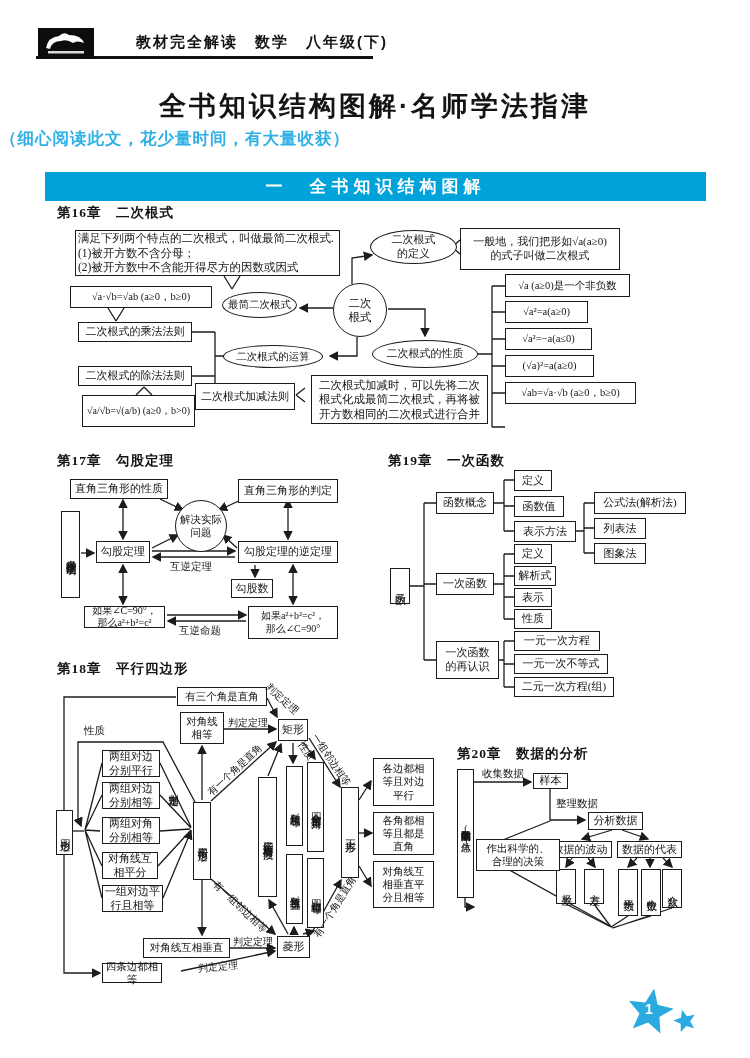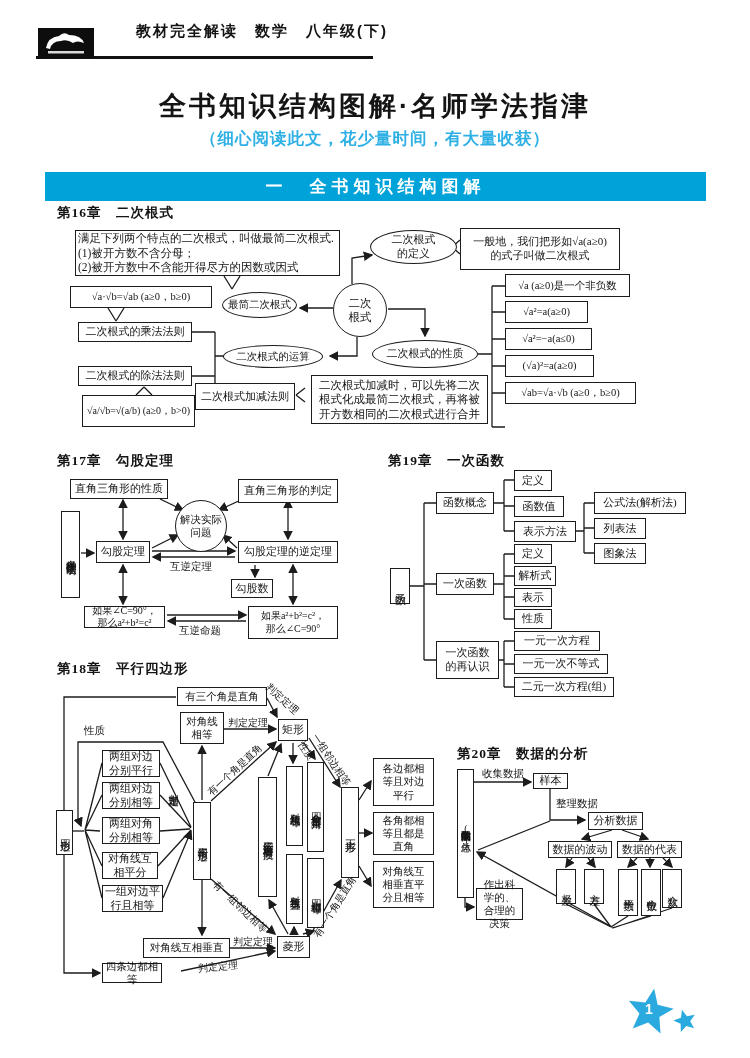--- a/index.html
+++ b/index.html
@@ -13,25 +13,25 @@
   .ell{border-radius:50%;}
   .v{writing-mode:vertical-rl;text-orientation:upright;line-height:1;letter-spacing:1px;}
   .f10{font-size:10px;} .f105{font-size:10.5px;} .f115{font-size:11.5px;}
   .lbl{position:absolute;font-size:10.5px;z-index:3;white-space:nowrap;color:#141414;
        font-family:"Liberation Serif","DejaVu Serif",serif;}
   .lblv{writing-mode:vertical-rl;text-orientation:upright;letter-spacing:1px;}
   .rot{transform-origin:center center;}
   .chap{position:absolute;font-weight:bold;font-size:13.5px;z-index:3;letter-spacing:1px;
         font-family:"Liberation Serif","DejaVu Serif",serif;}
   .hdr-logo{position:absolute;left:38px;top:28px;width:56px;height:30px;background:#0d0d0d;z-index:3;}
-  .hdr-brand{position:absolute;left:124px;top:22px;font-weight:bold;font-size:15px;letter-spacing:2px;z-index:3;padding-left:12px;}
+  .hdr-brand{position:absolute;left:124px;top:33px;font-weight:bold;font-size:15px;letter-spacing:2px;z-index:3;padding-left:12px;}
   .hdr-rule{position:absolute;left:36px;top:56px;width:337px;height:3px;background:#111;z-index:2;}
   .doc-title{position:absolute;left:0;top:88px;width:100%;text-align:center;font-weight:bold;
              font-size:27px;letter-spacing:3px;z-index:3;}
-  .doc-subtitle{position:absolute;left:0;top:128px;width:100%;text-align:center;font-size:16.5px;
+  .doc-subtitle{position:absolute;left:0;top:128px;width:100%;font-size:16.5px;
                 font-weight:bold;letter-spacing:1px;color:#2fb0e5;z-index:3;}
   .banner{position:absolute;left:45px;top:172px;width:661px;height:29px;background:#00a3d9;
           display:flex;align-items:center;justify-content:center;z-index:3;}
   .banner span{color:#fff;font-weight:bold;font-size:17px;letter-spacing:5px;}
   .pageno{position:absolute;left:641px;top:1001px;width:16px;text-align:center;color:#fff;
           font-weight:bold;font-size:14px;z-index:5;}
 </style>
 </head>
 <body>
 
@@ -258,18 +258,18 @@
   <div class="box" style="left:533px;top:773px;width:35px;height:16px">样本</div>
   <div class="lbl" style="left:556px;top:797px">整理数据</div>
   <div class="box" style="left:588px;top:812px;width:55px;height:18px">分析数据</div>
   <div class="box" style="left:548px;top:841px;width:64px;height:17px">数据的波动</div>
   <div class="box" style="left:617px;top:841px;width:65px;height:17px">数据的代表</div>
   <div class="box v f105" style="left:556px;top:869px;width:20px;height:35px">极差</div>
   <div class="box v f105" style="left:584px;top:869px;width:20px;height:35px">方差</div>
   <div class="box v f105" style="left:618px;top:869px;width:20px;height:47px">平均数</div>
   <div class="box v f105" style="left:641px;top:869px;width:20px;height:47px">中位数</div>
   <div class="box v f105" style="left:662px;top:869px;width:20px;height:39px">众数</div>
-  <div class="box f105" style="left:476px;top:888px;width:47px;height:32px">作出科学的、
+  <div class="box f105" style="left:476px;top:839px;width:84px;height:32px">作出科学的、
 合理的决策</div>
 
   <div class="pageno">1</div>
 
 </div>
 
 </body></html>

